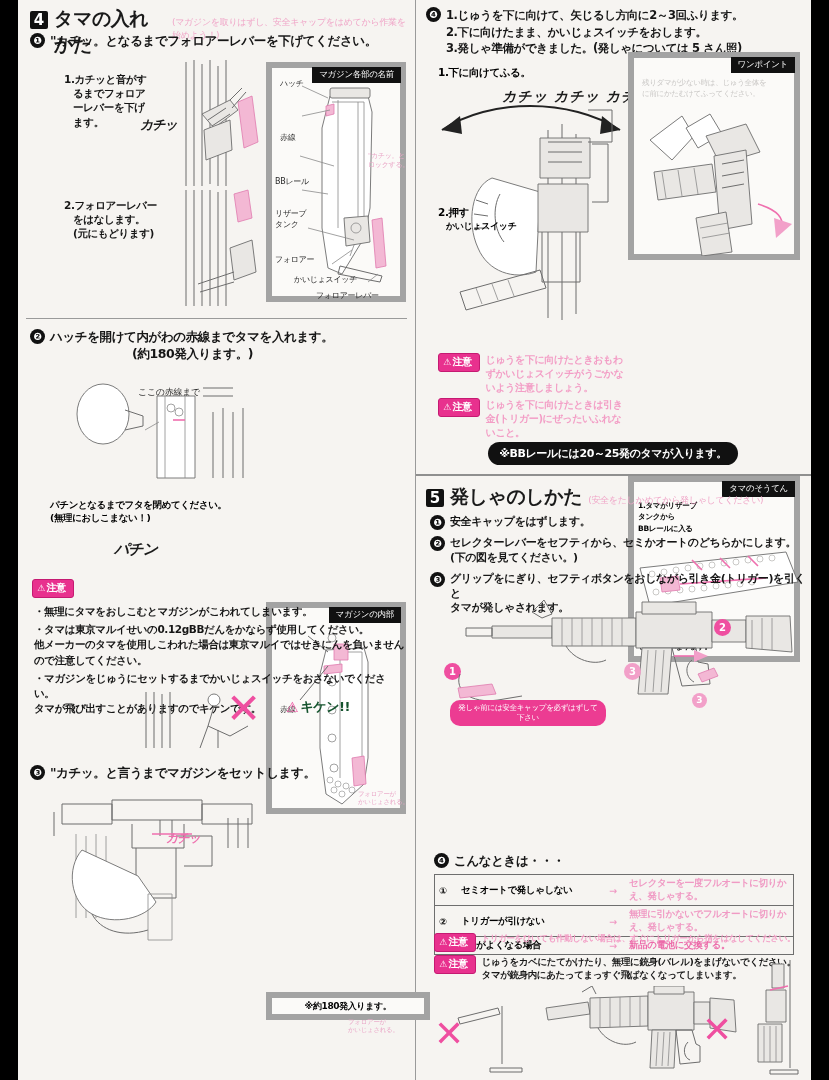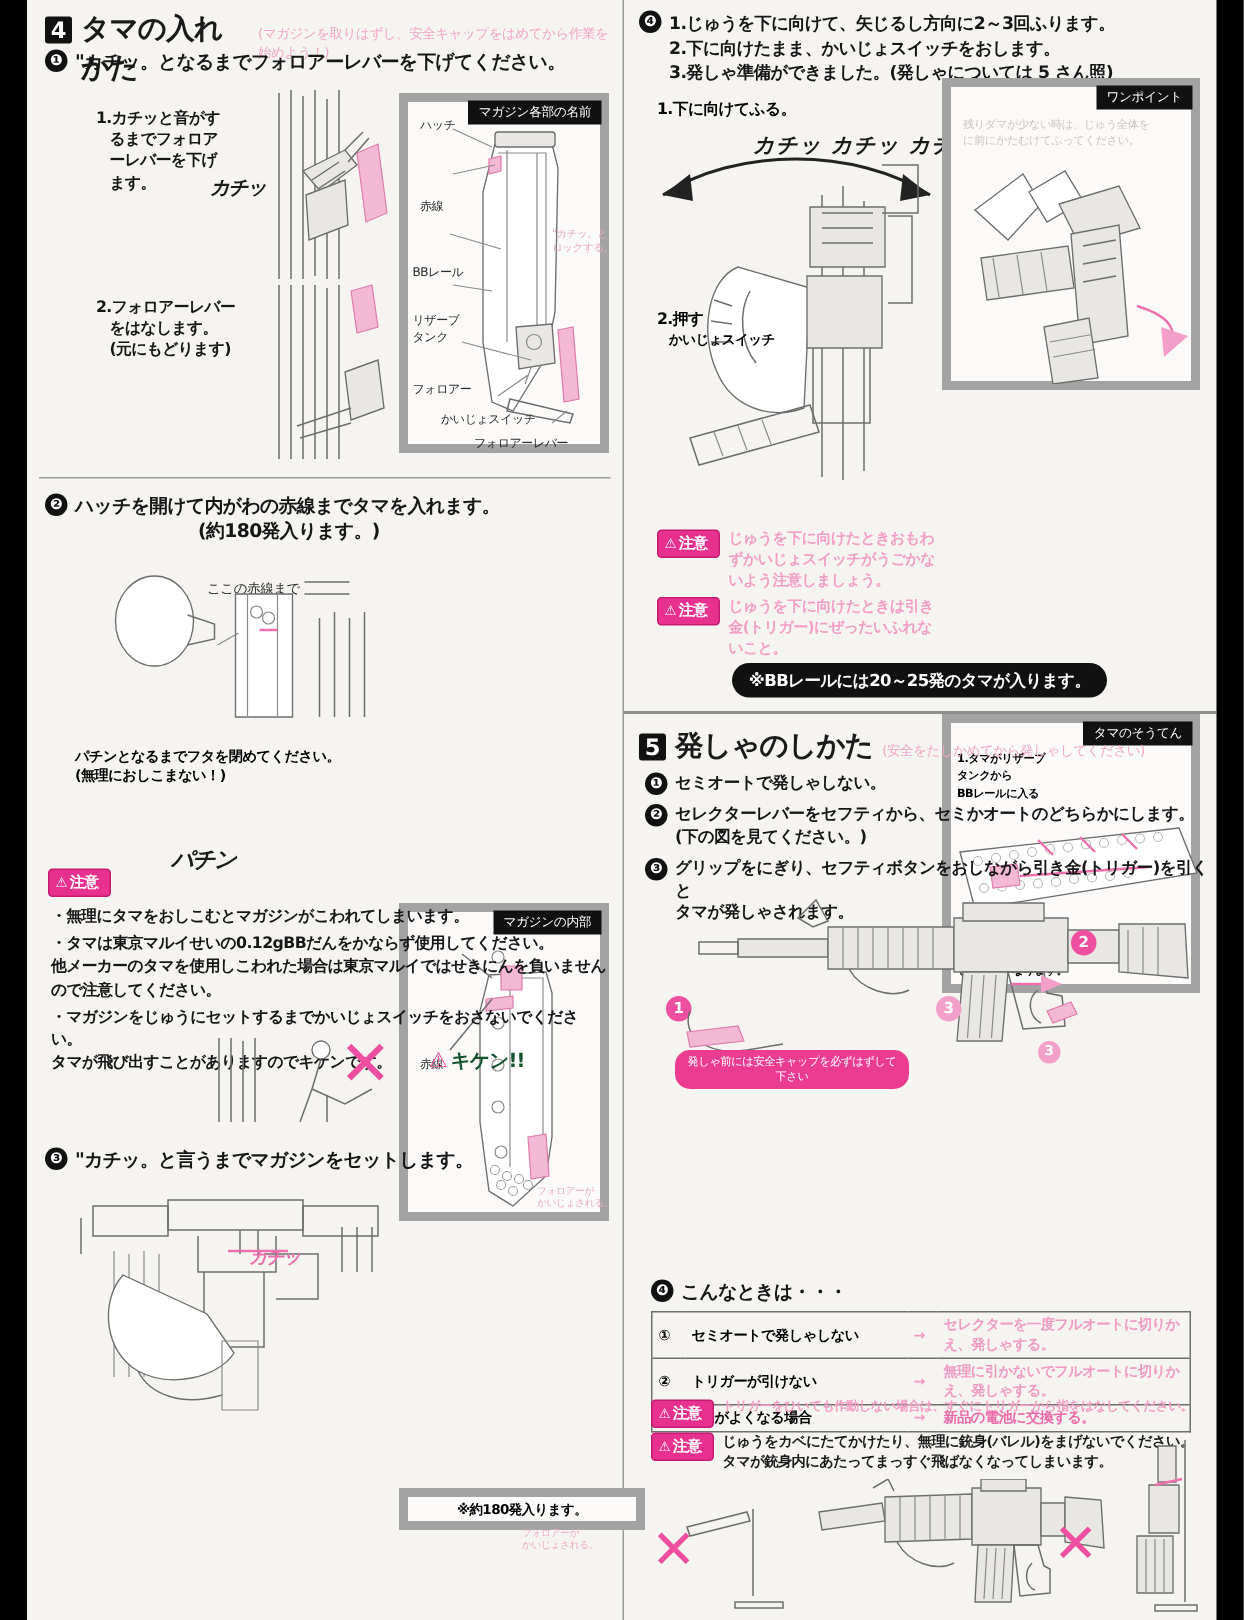--- a/index.html
+++ b/index.html
@@ -216,21 +216,21 @@
           <path class="gray" d="M130 6 L160 6 M130 14 L160 14"></path>
           <path class="gray" d="M140 30 L140 96 M150 26 L150 96 M160 30 L160 96 M170 26 L170 96"></path>
           <path class="gray2" d="M72 48 L86 40"></path>
         </svg>
       </div>
 
       <div class="blk" style="left:32px;top:498px;width:210px;">
         <div style="font-size:9.5px;font-weight:bold;line-height:1.4;letter-spacing:-.4px;white-space:pre-line;">パチンとなるまでフタを閉めてください。
 (無理におしこまない！)</div>
       </div>
-      <div class="blk sfx" style="left:96px;top:564px;font-size:15px;">パチン</div>
+      <div class="blk sfx" style="left:96px;top:540px;font-size:15px;">パチン</div>
 
       <div class="panel blk" style="left:248px;top:362px;width:140px;height:212px;">
         <div class="panel-tag">マガジンの内部</div>
         <svg width="138" height="210" viewBox="0 0 138 210">
           <path class="wt" d="M54 42 L92 40 L96 54 L96 150 L92 176 L70 196 L54 186 L48 140 L48 66 Z"></path>
           <path class="gray2" d="M62 44 L90 44 L90 156 M68 46 L68 170"></path>
           <path class="pinkfill" d="M52 58 L70 56 L70 64 L52 66 Z"></path>
           <path class="pinkfill" d="M62 36 L76 36 L76 52 L62 52 Z"></path>
           <path class="gray" d="M36 28 L56 44 M28 92 L56 58"></path>
           <circle class="gray2" cx="60" cy="30" r="4"></circle>
@@ -429,21 +429,21 @@
         <div class="sec-head">
           <span class="sec-num">5</span>
           <span class="sec-title">発しゃのしかた</span>
           <span class="sec-sub">(安全をたしかめてから発しゃしてください)</span>
         </div>
       </div>
 
       <div class="blk" style="left:14px;top:512px;width:376px;">
         <div class="step">
             <span class="cnum">❶</span>
-            <span class="step-txt small">セミオートで発しゃしない。</span>
+            <span class="step-txt small">安全キャップをはずします。</span>
           </div>
         <div class="step" style="margin-top:6px;">
             <span class="cnum">❷</span>
             <span class="step-txt small" style="white-space:pre-line;">セレクターレバーをセフティから、セミかオートのどちらかにします。
 (下の図を見てください。)</span>
           </div>
         <div class="step" style="margin-top:6px;">
             <span class="cnum">❸</span>
             <span class="step-txt small" style="white-space:pre-line;">グリップをにぎり、セフティボタンをおしながら引き金(トリガー)を引くと
 タマが発しゃされます。</span>

